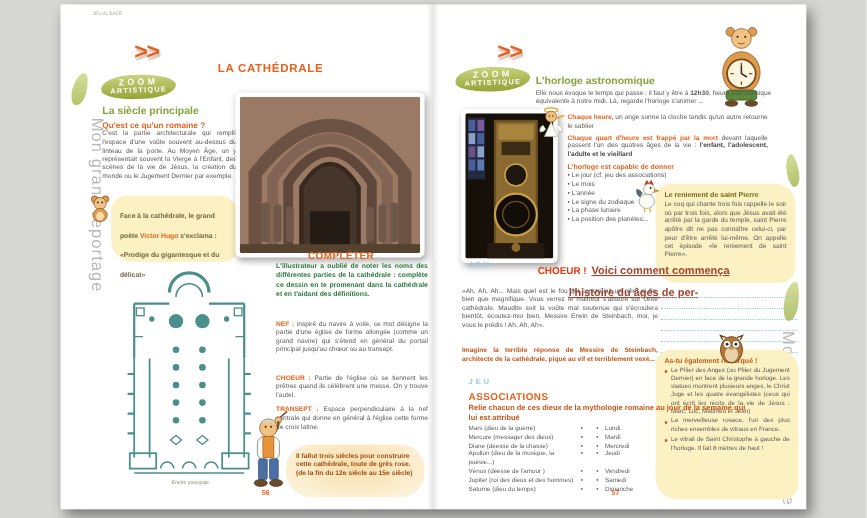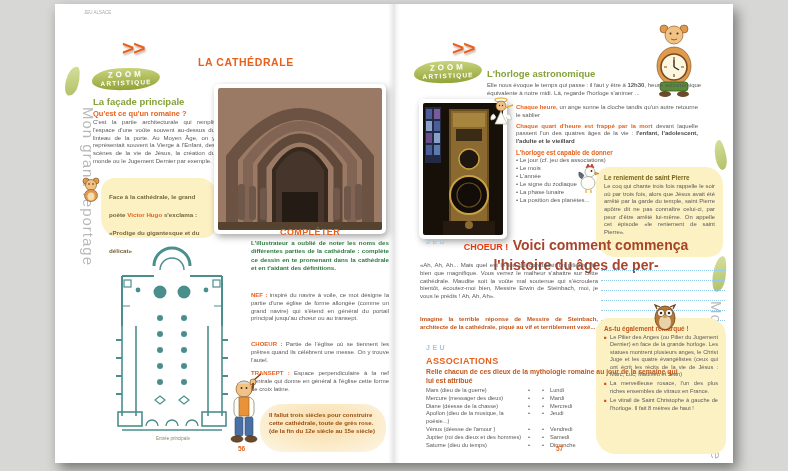--- a/index.html
+++ b/index.html
@@ -47,21 +47,21 @@
   .pt .lead{font-weight:bold;color:#e8611c;}
   .pt .strong{font-weight:bold;color:#4a4a4a;}
   .cap-head{font-weight:bold;color:#e8611c;font-size:6.3px;}
   .cap-item{font-size:6px;line-height:1.35;color:#5a5a5a;}
   .cap-item::before{content:"• ";color:#5a5a5a;}
   .ren-title{font-size:6.4px;font-weight:bold;color:#77641c;margin-bottom:2px;}
   .ren-body{font-size:5.9px;line-height:1.3;color:#5a5a5a;text-align:justify;}
   .jeu{font-size:7px;font-weight:bold;color:#9cc9e4;letter-spacing:2.5px;}
   .imagine-wrap{text-align:center;line-height:1.25;}
   .imagine-red{font-size:9px;font-weight:bold;color:#e8380d;}
-  .imagine-dark{font-size:14px;font-weight:bold;color:#a8432c;}
+  .imagine-dark{font-size:10px;font-weight:bold;color:#a8432c;text-decoration:underline;}
   .dotlines .dl{height:9px;border-bottom:1.2px dotted #8fc8e8;}
   .rem-title{font-size:6.4px;font-weight:bold;color:#c2571d;margin-bottom:2px;}
   .rem-item{font-size:5.7px;line-height:1.3;color:#5a5a5a;text-align:justify;margin-bottom:2px;padding-left:6px;position:relative;}
   .rem-item::before{content:"■";color:#d94a1f;font-size:4.5px;position:absolute;left:0;top:1px;}
   .assoc-head{font-weight:bold;color:#e8611c;font-size:9px;letter-spacing:.4px;}
   .assoc-sub{font-size:6.8px;font-weight:bold;color:#c2571d;line-height:1.3;}
   .match-row{display:flex;align-items:baseline;font-size:5.7px;color:#5a5a5a;line-height:7.8px;}
   .match-row .god{width:96px;}
   .match-row .dotl{width:14px;text-align:center;}
   .match-row .dotl::before{content:"•";}
@@ -90,21 +90,21 @@
 
   <div class="abs header-note" style="left:84px;top:10px;">JEU ALSACE</div>
   <span class="abs chevrons" style="left:122px;top:36px;">&gt;&gt;</span>
   <div class="abs section-title" style="left:198px;top:56px;">LA CATHÉDRALE</div>
 
   <div class="abs badge" style="left:92px;top:68px;">
     <span class="b1">ZOOM</span>
     <span class="b2">ARTISTIQUE</span>
   </div>
 
-  <div class="abs green-head" style="left:93px;top:96px;">La façade principale</div>
+  <div class="abs green-head" style="left:93px;top:96px;">La siècle principale</div>
   <div class="abs orange-head" style="left:93px;top:109px;">Qu'est ce qu'un romaine ?</div>
   <div class="abs body-txt" style="left:93px;top:119px;width:122px;">C'est la partie architecturale qui remplit l'espace d'une voûte souvent au-dessus du linteau de la porte. Au Moyen Âge, on y représentait souvent la Vierge à l'Enfant, des scènes de la vie de Jésus, la création du monde ou le Jugement Dernier par exemple.</div>
 
   <div class="abs" style="left:80px;top:176px;">
     <svg width="22" height="27" viewBox="0 0 22 27">
       <circle class="fur" cx="6" cy="5" r="3"></circle>
         <circle class="fur" cx="16" cy="5" r="3"></circle>
       <circle class="skin" cx="11" cy="9" r="5.5"></circle>
       <circle class="dark" cx="9" cy="8" r=".8"></circle>
         <circle class="dark" cx="13" cy="8" r=".8"></circle>

